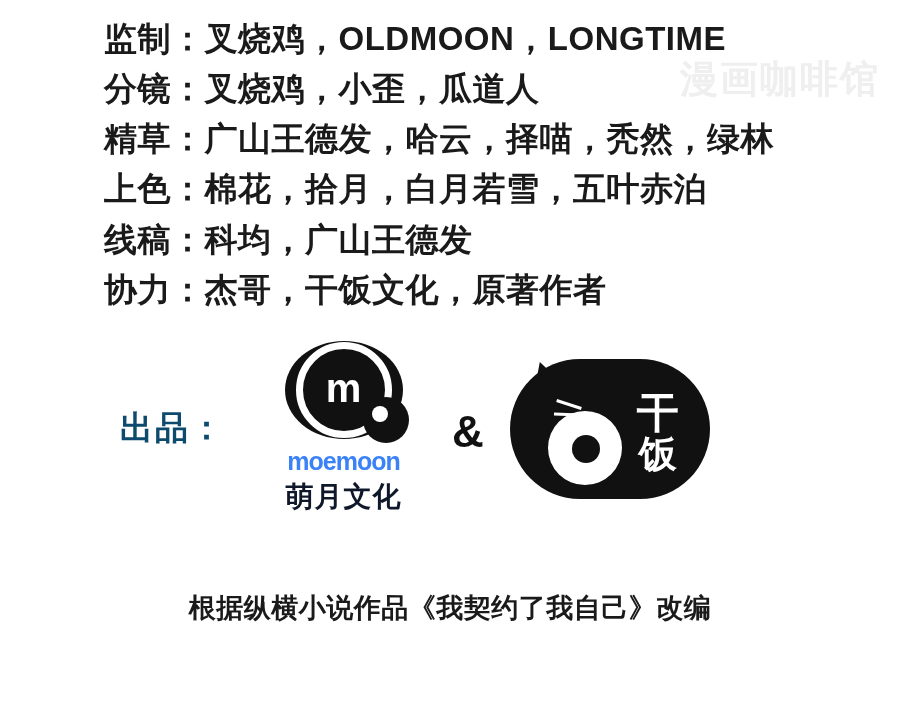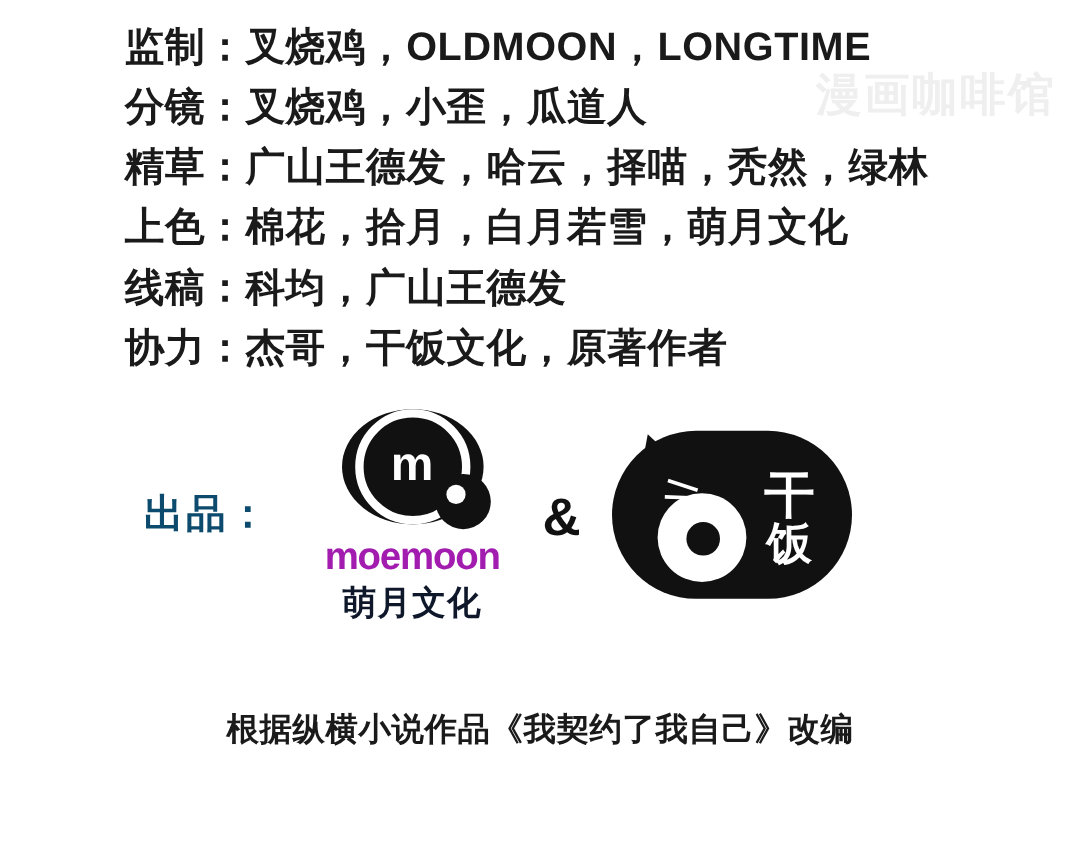--- a/index.html
+++ b/index.html
@@ -122,24 +122,24 @@
     position: absolute;
     left: 9px;
     top: 9px;
     width: 16px;
     height: 16px;
     border-radius: 50%;
     background: #ffffff;
   }
   .moe-brand {
     margin-top: 8px;
-    font-size: 32px;
+    font-size: 25px;
     font-weight: 700;
     letter-spacing: -1px;
-    color: #a21caf;
+    color: #3b82f6;
   }
   .moe-brand-cn {
     margin-top: 2px;
     font-size: 28px;
     font-weight: 700;
     letter-spacing: 1px;
     color: #0f172a;
   }
 
   .amp {
@@ -246,21 +246,21 @@
 <body>
 
 <div class="page">
 
   <div class="watermark">漫画咖啡馆</div>
 
   <div class="credits">
     <div class="credit-line clipped">监制：叉烧鸡，OLDMOON，LONGTIME</div>
     <div class="credit-line">分镜：叉烧鸡，小歪，瓜道人</div>
     <div class="credit-line">精草：广山王德发，哈云，择喵，秃然，绿林</div>
-    <div class="credit-line">上色：棉花，拾月，白月若雪，萌月文化</div>
+    <div class="credit-line">上色：棉花，拾月，白月若雪，五叶赤泊</div>
     <div class="credit-line">线稿：科均，广山王德发</div>
     <div class="credit-line">协力：杰哥，干饭文化，原著作者</div>
   </div>
 
   <div class="producer-row">
     <div class="producer-label">出品：</div>
 
     <div class="logo-moemoon">
       <div class="moe-circle">
         <div class="moe-inner-ring">

